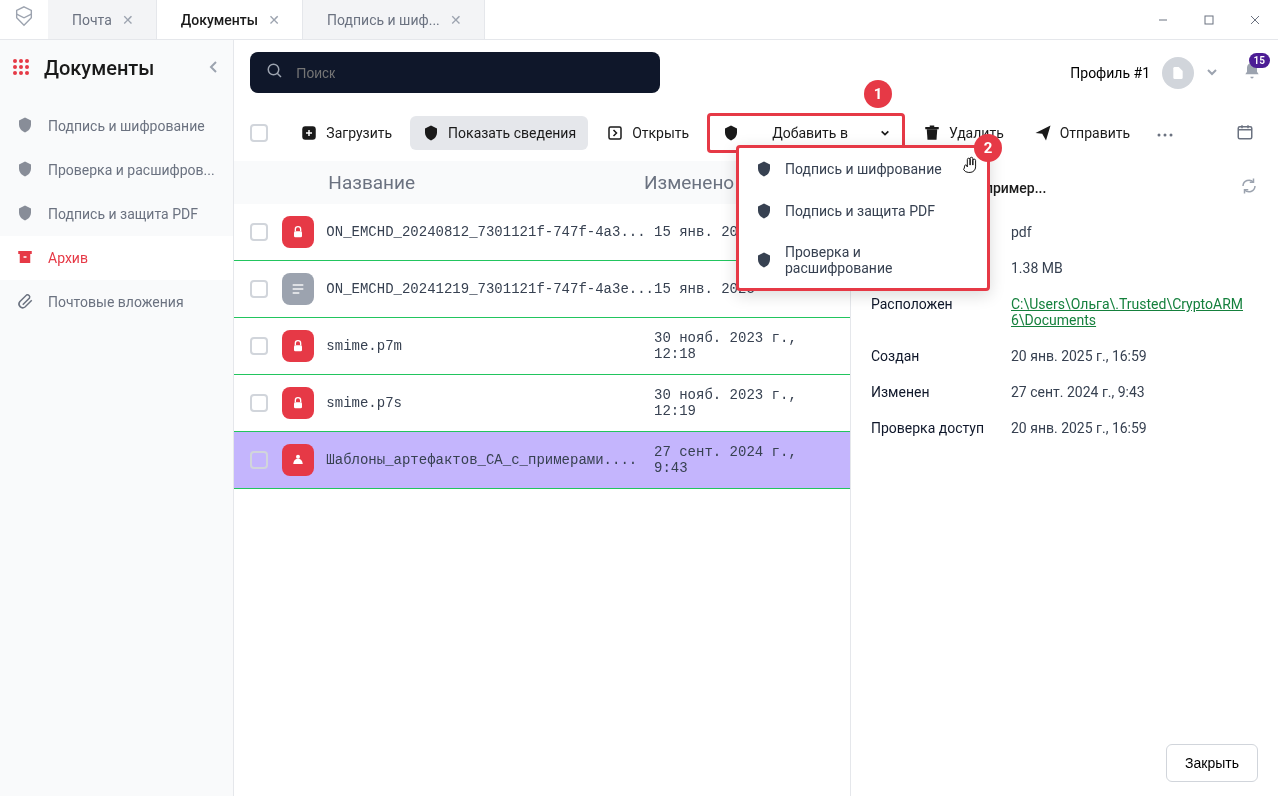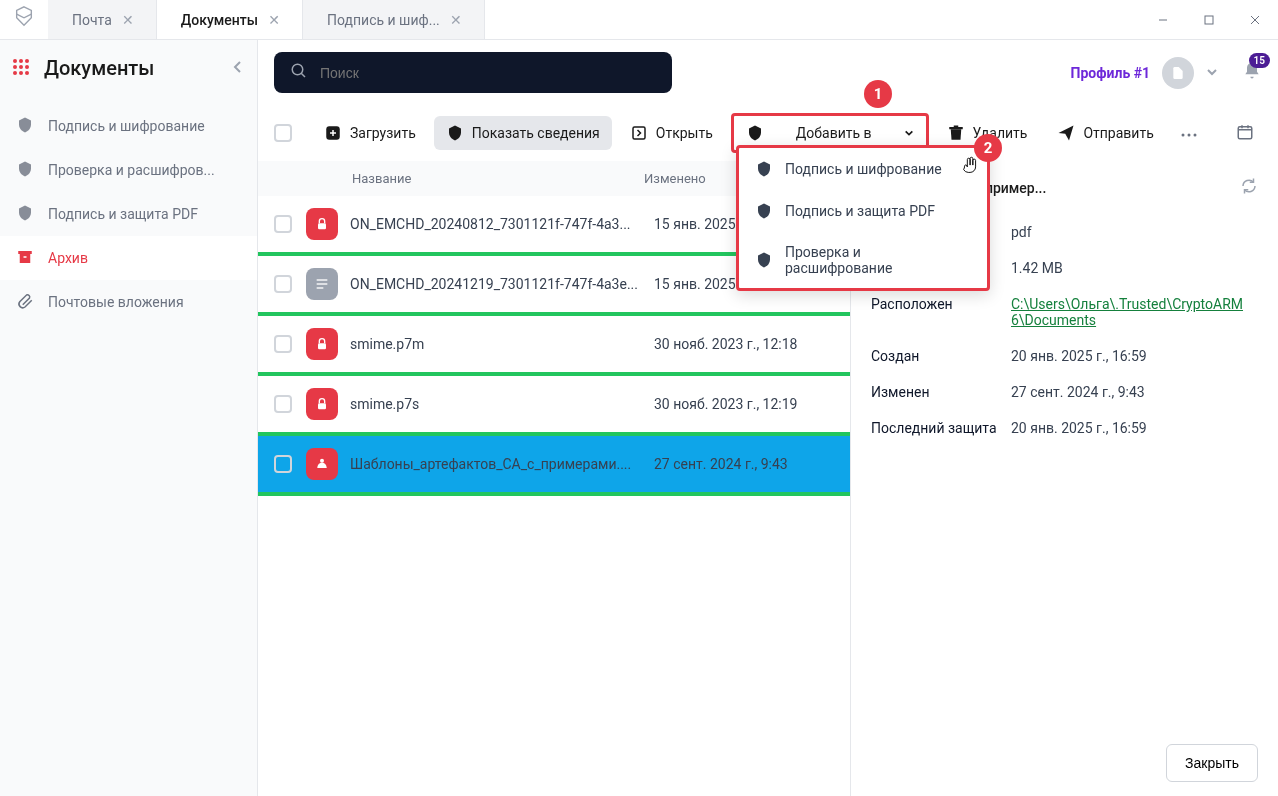--- a/index.html
+++ b/index.html
@@ -33,21 +33,21 @@
     
     .content { flex: 1; display: flex; flex-direction: column; }
     
     
     .top-row { display: flex; align-items: center; padding: 12px 16px; gap: 16px; }
     .search-box { flex: 1; max-width: 640px; display: flex; align-items: center; gap: 12px; background: #0f172a; border-radius: 8px; padding: 10px 16px; }
     .search-icon { color: #9ca3af; }
     .search-input { flex: 1; border: none; background: transparent; outline: none; font-size: 14px; color: #6b7280; }
     .spacer { flex: 1; }
     .profile-area { display: flex; align-items: center; gap: 12px; }
-    .profile-label { color: #6d28d9; font-weight: bold; }
+    .profile-label { color: #000000; }
     .avatar { width: 32px; height: 32px; border-radius: 50%; background: #d1d5db; display: flex; align-items: center; justify-content: center; color: #fff; }
     .chevron-down { color: #9ca3af; cursor: pointer; }
     .notif-bell { position: relative; color: #9ca3af; cursor: pointer; margin-left: 12px; }
     .notif-badge { position: absolute; top: -8px; right: -8px; background: #4c1d95; color: #fff; font-size: 10px; font-weight: 600; border-radius: 10px; padding: 2px 5px; min-width: 18px; text-align: center; }
     
     
     .toolbar-row { display: flex; align-items: center; padding: 8px 16px 8px 16px; gap: 8px; position: relative; }
     .checkbox { width: 18px; height: 18px; border: 2px solid #d1d5db; border-radius: 4px; cursor: pointer; flex-shrink: 0; }
     .toolbar-actions { display: flex; align-items: center; gap: 6px; margin-left: 12px; }
     .action-btn { display: flex; align-items: center; gap: 8px; padding: 8px 12px; border-radius: 6px; cursor: pointer; color: #1a1a1a; }
@@ -62,27 +62,27 @@
     
     
     .dropdown { position: absolute; top: 145px; left: 736px; width: 254px; background: #fff; border: 3px solid #e63946; border-radius: 4px; box-shadow: 0 4px 16px rgba(0,0,0,0.15); z-index: 10; }
     .dropdown-item { display: flex; align-items: center; gap: 12px; padding: 12px 16px; cursor: pointer; color: #374151; }
     .dropdown-icon { width: 18px; height: 18px; color: #374151; }
     .cursor-hand { position: absolute; top: 155px; left: 960px; z-index: 15; font-size: 20px; pointer-events: none; }
     
     
     .table-container { display: flex; flex: 1; overflow: hidden; }
     .file-list { flex: 1; overflow-y: auto; }
-    .table-header { display: flex; align-items: center; padding: 10px 16px; background: #f9fafb; color: #6b7280; font-size: 13px; }
+    .table-header { display: flex; align-items: center; padding: 10px 16px; background: #f9fafb; color: #6b7280; font-size: 19px; }
     .col-check { width: 30px; }
     .col-icon { width: 44px; }
     .col-name { flex: 1; padding-left: 4px; }
     .col-date { width: 190px; }
-    .file-row { display: flex; align-items: center; padding: 12px 16px; border-bottom: 4px solid #22c55e; cursor: pointer; }
-    .file-row.selected { background: #0ea5e9; }
+    .file-row { display: flex; align-items: center; padding: 12px 16px; border-bottom: 1px solid #22c55e; cursor: pointer; font-family: Liberation Mono, monospace; }
+    .file-row.selected { background: #c4b5fd; }
     .file-icon { width: 32px; height: 32px; border-radius: 8px; display: flex; align-items: center; justify-content: center; color: #fff; margin-right: 12px; }
     .file-icon.red { background: #e63946; }
     .file-icon.gray { background: #9ca3af; }
     .file-name { flex: 1; color: #374151; white-space: nowrap; overflow: hidden; text-overflow: ellipsis; }
     .file-date { width: 180px; color: #374151; }
     
     
     .details-panel { width: 428px; border-left: 1px solid #e5e7eb; padding: 16px 20px; background: #fff; }
     .details-header { display: flex; align-items: center; gap: 10px; margin-bottom: 16px; }
     .details-title { flex: 1; font-weight: 500; white-space: nowrap; overflow: hidden; text-overflow: ellipsis; }
@@ -374,36 +374,36 @@
                 <polyline points="6 22 6 17 11 17"></polyline>
               </svg></span>
         </div>
         <div id="details-rows">
             <div class="details-row">
               <span class="details-label"></span>
               <span class="details-value">pdf</span>
             </div>
             <div class="details-row">
               <span class="details-label"></span>
-              <span class="details-value">1.42 MB</span>
+              <span class="details-value">1.38 MB</span>
             </div>
             <div class="details-row">
               <span class="details-label">Расположен</span>
               <span class="details-value link">C:\Users\Ольга\.Trusted\CryptoARM 6\Documents</span>
             </div>
             <div class="details-row">
               <span class="details-label">Создан</span>
               <span class="details-value">20 янв. 2025 г., 16:59</span>
             </div>
             <div class="details-row">
               <span class="details-label">Изменен</span>
               <span class="details-value">27 сент. 2024 г., 9:43</span>
             </div>
             <div class="details-row">
-              <span class="details-label">Последний защита</span>
+              <span class="details-label">Проверка доступ</span>
               <span class="details-value">20 янв. 2025 г., 16:59</span>
             </div>
           </div>
       </div>
     </div>
   </div>
 </div>
 
 <div class="dropdown">
   <div class="dropdown-item">

